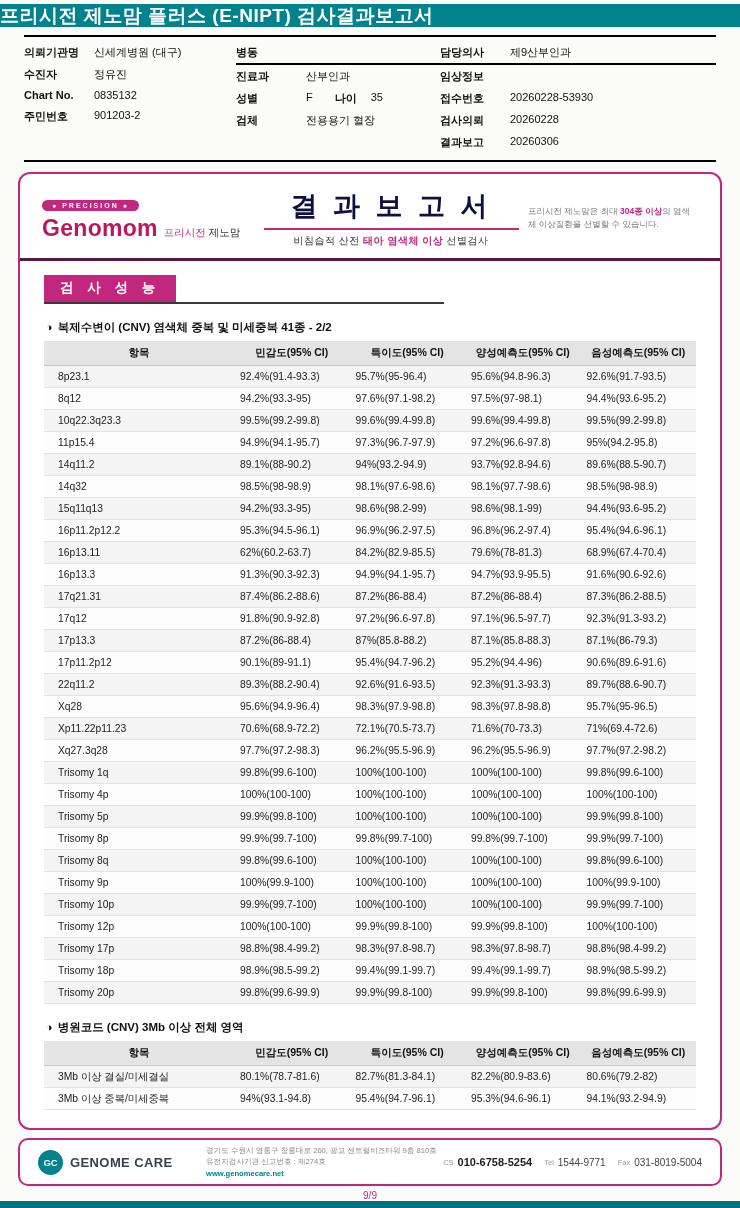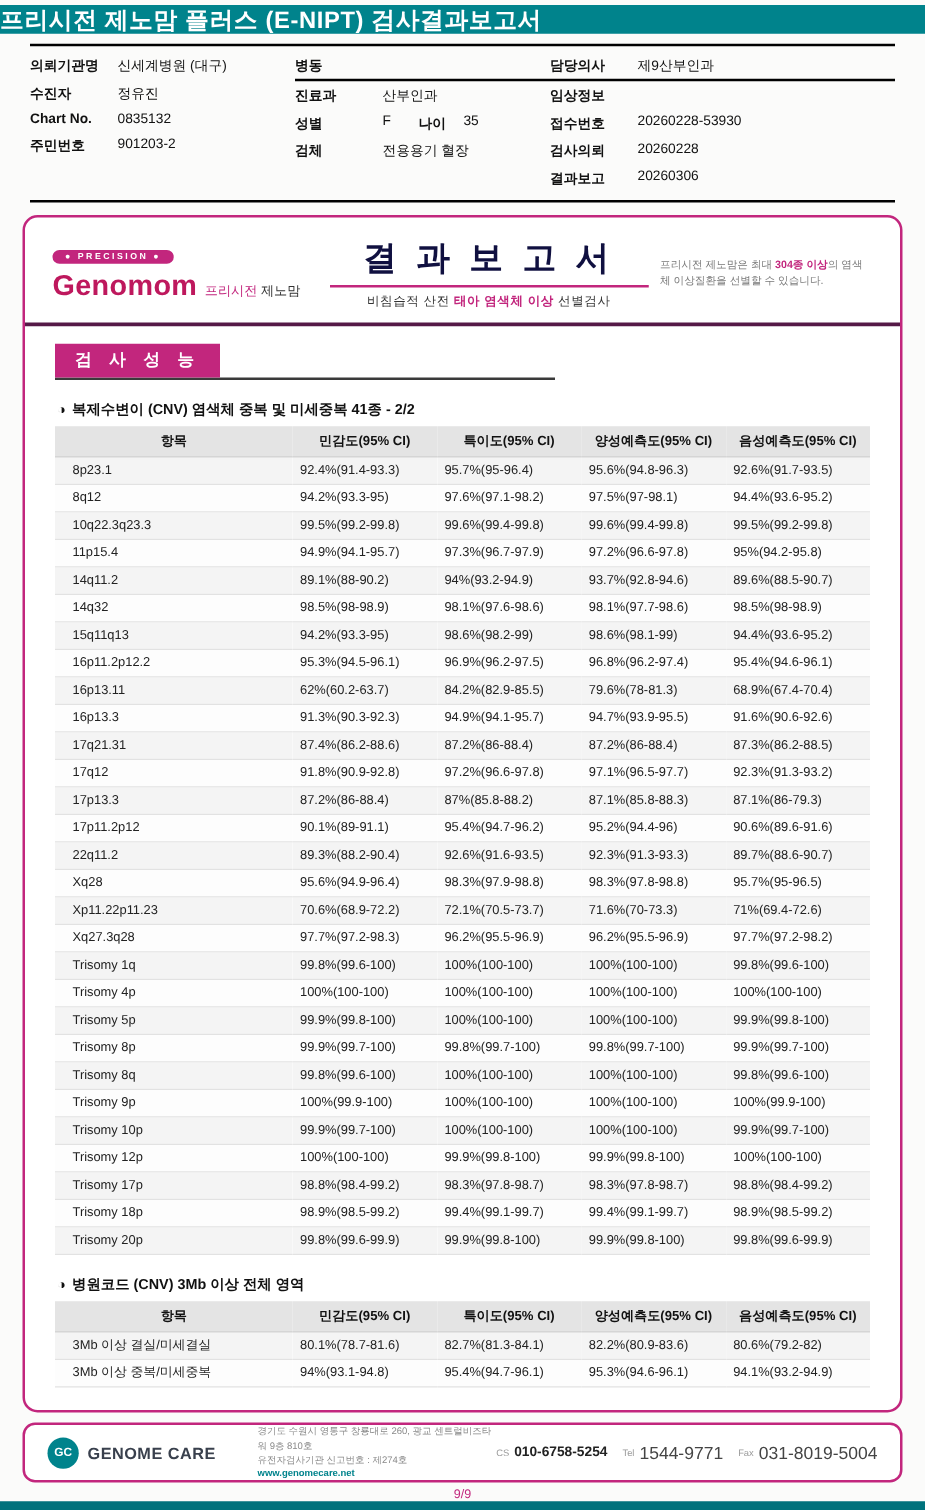--- a/index.html
+++ b/index.html
@@ -133,21 +133,21 @@
     font-size: 9.5px; font-weight: bold;
     display: inline-flex; align-items: center; justify-content: center;
     flex-shrink: 0;
   }
   .gc-name { font-size: 13px; font-weight: bold; color: #39404d; margin-left: 7px; letter-spacing: 0.4px; }
   .foot-addr { flex: 1; font-size: 7.6px; color: #8a8a8a; line-height: 1.5; }
   .foot-url { color: #00838C; font-weight: bold; text-decoration: none; display: inline-block; }
   .foot-contacts { display: flex; align-items: baseline; gap: 12px; }
   .c-group { display: flex; align-items: center; }
   .c-label { font-size: 7.5px; color: #9a9a9a; margin-right: 4px; }
-  .c-num { font-size: 14px; color: #444; }
+  .c-num { font-size: 10px; color: #444; }
   .c-num.big { font-size: 11px; font-weight: bold; color: #222; }
 
   .page-num { text-align: center; margin-top: 4px; font-size: 10px; color: #C2267D; }
 
   .bottom-bar {
     position: absolute; left: 0; bottom: 0;
     width: 100%; height: 7px;
     background: #00727C;
   }
 </style>

